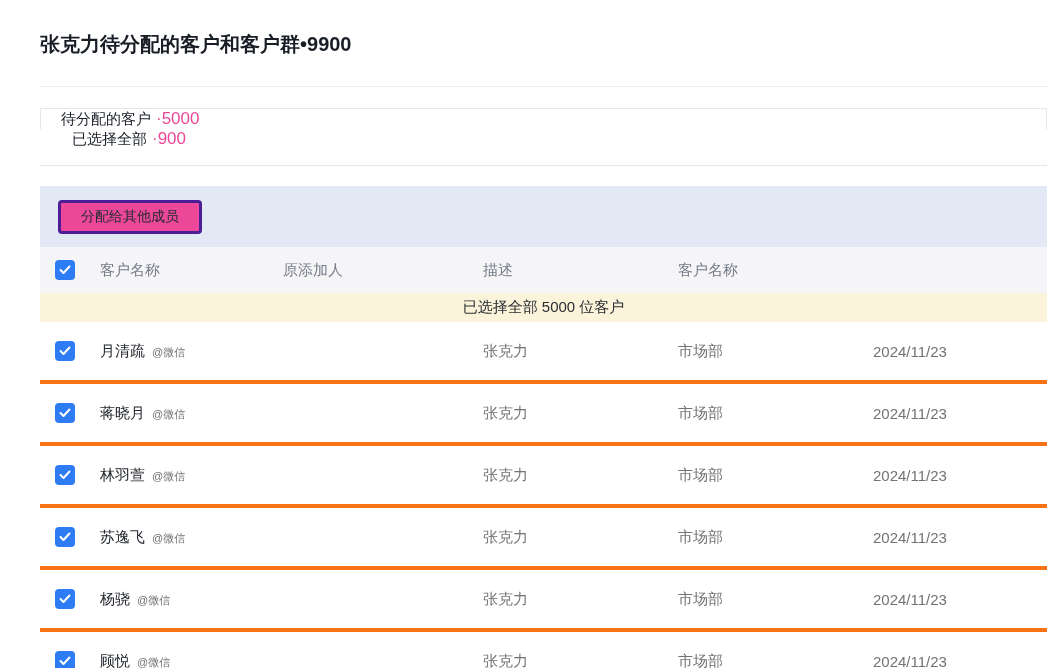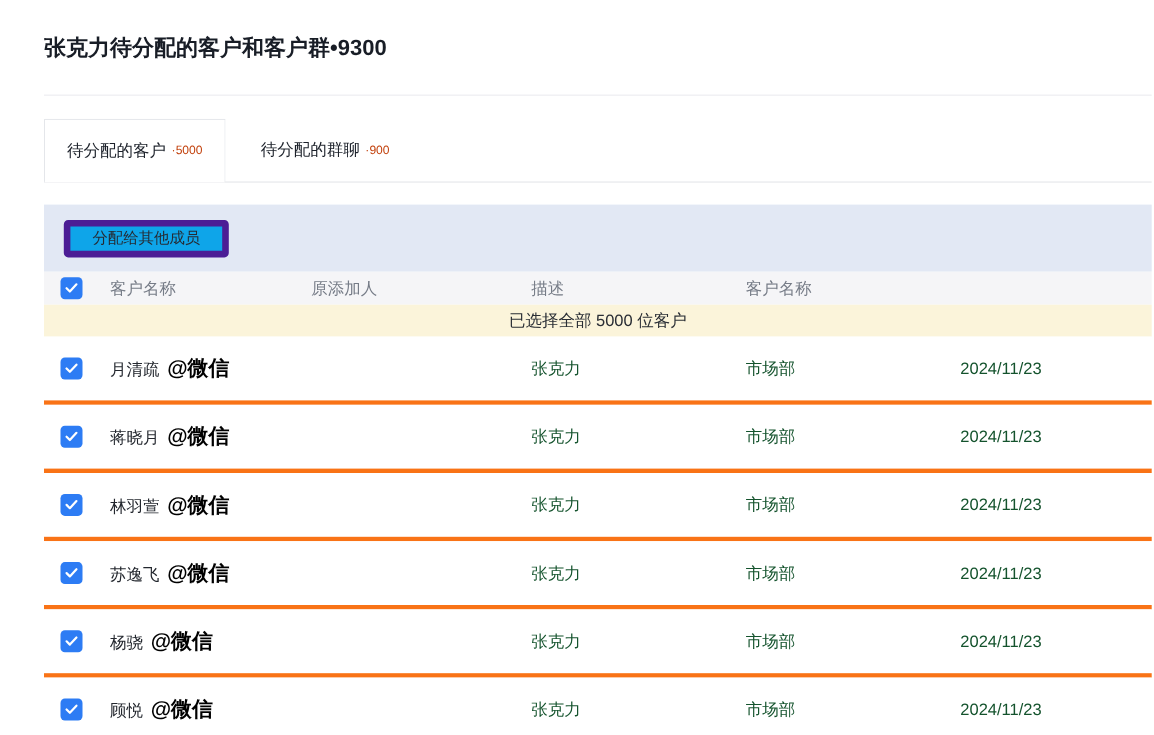--- a/index.html
+++ b/index.html
@@ -8,70 +8,70 @@
     font-family:"Liberation Sans","DejaVu Sans",sans-serif;
     -webkit-font-smoothing:antialiased;
   }
   .page{padding:30px 2px 0 40px;}
   .page-title{
     font-size:20px;font-weight:700;color:#181d26;line-height:28px;
   }
   .title-divider{height:1px;background:#ebecef;margin-top:28px;}
 
   
-  .tabs{display:flex;align-items:stretch;height:57px;border-bottom:1px solid #e4e6ea;margin-top:21px;}
+  .tabs{display:flex;align-items:stretch;height:57px;border-bottom:1px solid #e4e6ea;margin-top:21px;flex-direction:column;}
   .tab{display:flex;align-items:center;font-size:15px;color:#1c212a;cursor:pointer;}
   .tab.active{
     background:#fff;border:1px solid #e4e6ea;border-bottom:1px solid #ffffff;
     margin-bottom:-1px;padding:0 20px;border-radius:1px;
   }
   .tab.inactive{padding:0 32px;}
-  .tab .count{color:#c2410c;margin-left:5px;font-size:11px;}
+  .tab .count{color:#ec4899;margin-left:5px;font-size:17px;}
 
   
   .toolbar{margin-top:20px;height:61px;background:#e2e8f4;display:flex;align-items:center;padding-left:18px;box-sizing:border-box;}
   .assign-btn{
-    height:34px;padding:0 20px;background:#0ea5e9;border:6px solid #4c1d95;border-radius:4px;
+    height:34px;padding:0 20px;background:#ec4899;border:3px solid #4c1d95;border-radius:4px;
     font-size:14px;color:#262b33;font-family:inherit;cursor:pointer;
   }
 
   
   .grid-cols{
     display:grid;
     grid-template-columns:60px 183px 200px 195px 195px 1fr;
     align-items:center;
   }
-  .thead{height:30px;background:#f5f5f7;font-size:15px;color:#767c87;}
+  .thead{height:46px;background:#f5f5f7;font-size:15px;color:#767c87;}
   .banner{height:29px;background:#fbf4da;display:flex;align-items:center;justify-content:center;font-size:15px;color:#2a2e35;}
   .row{height:58px;border-bottom:4px solid #f97316;font-size:15px;color:#23272e;background:#fff;}
   .cb{
     width:20px;height:20px;margin-left:15px;background:#2d7cf4;border-radius:4px;
     display:flex;align-items:center;justify-content:center;cursor:pointer;flex:none;
   }
   .cb svg{display:block;}
   .name-cell{display:flex;align-items:baseline;}
   .cust-name{color:#23272e;font-size:15px;}
-  .tag{color:#000000;font-size:19px;margin-left:7px;font-weight:bold;}
-  .cell-text{font-size:15px;color:#14532d;}
+  .tag{color:#737373;font-size:11px;margin-left:7px;}
+  .cell-text{font-size:15px;color:#737373;}
 </style>
 </head>
 <body>
 
 <div class="page">
 
-  <div class="page-title">张克力待分配的客户和客户群•9300</div>
+  <div class="page-title">张克力待分配的客户和客户群•9900</div>
   <div class="title-divider"></div>
 
   <div class="tabs">
     <div class="tab active">
       <span>待分配的客户</span>
       <span class="count">·5000</span>
     </div>
     <div class="tab inactive">
-      <span>待分配的群聊</span>
+      <span>已选择全部</span>
       <span class="count">·900</span>
     </div>
   </div>
 
   <div class="toolbar">
     <button class="assign-btn">分配给其他成员</button>
   </div>
 
   <div class="thead grid-cols">
     <div>

